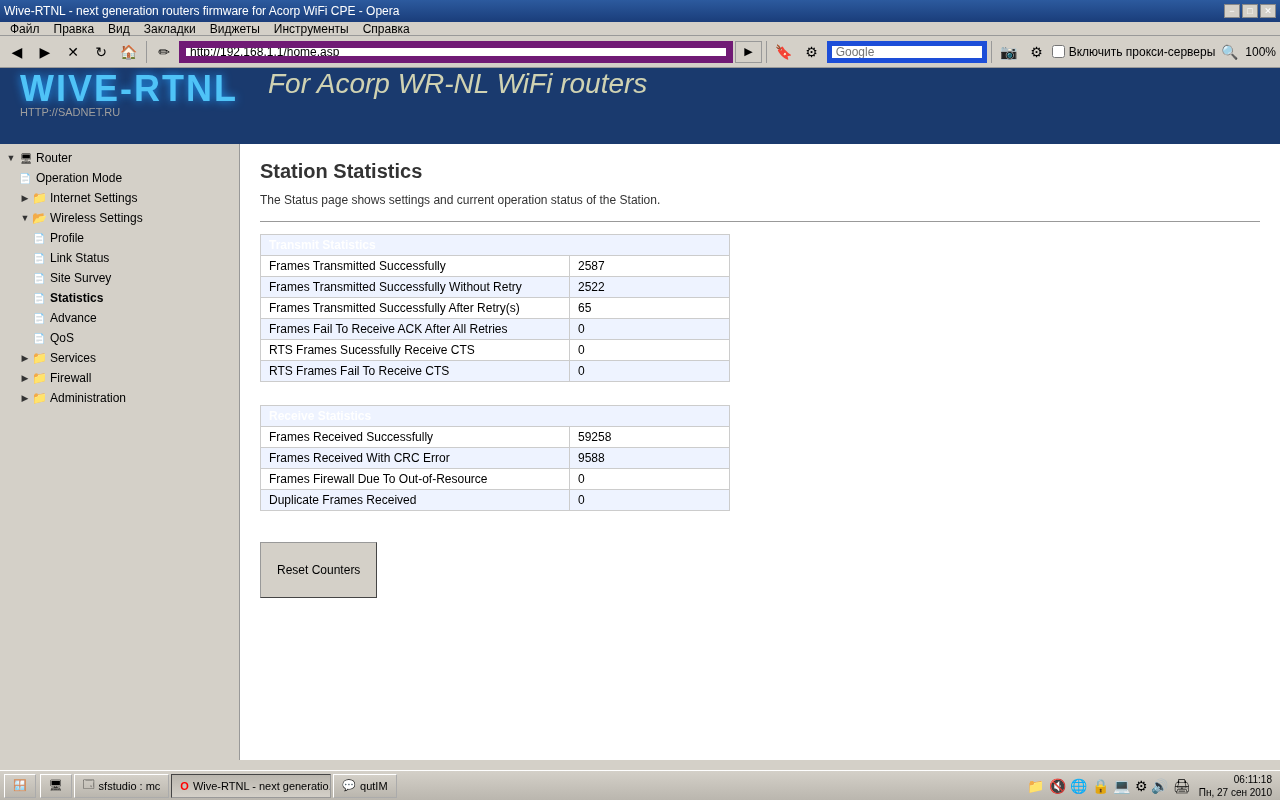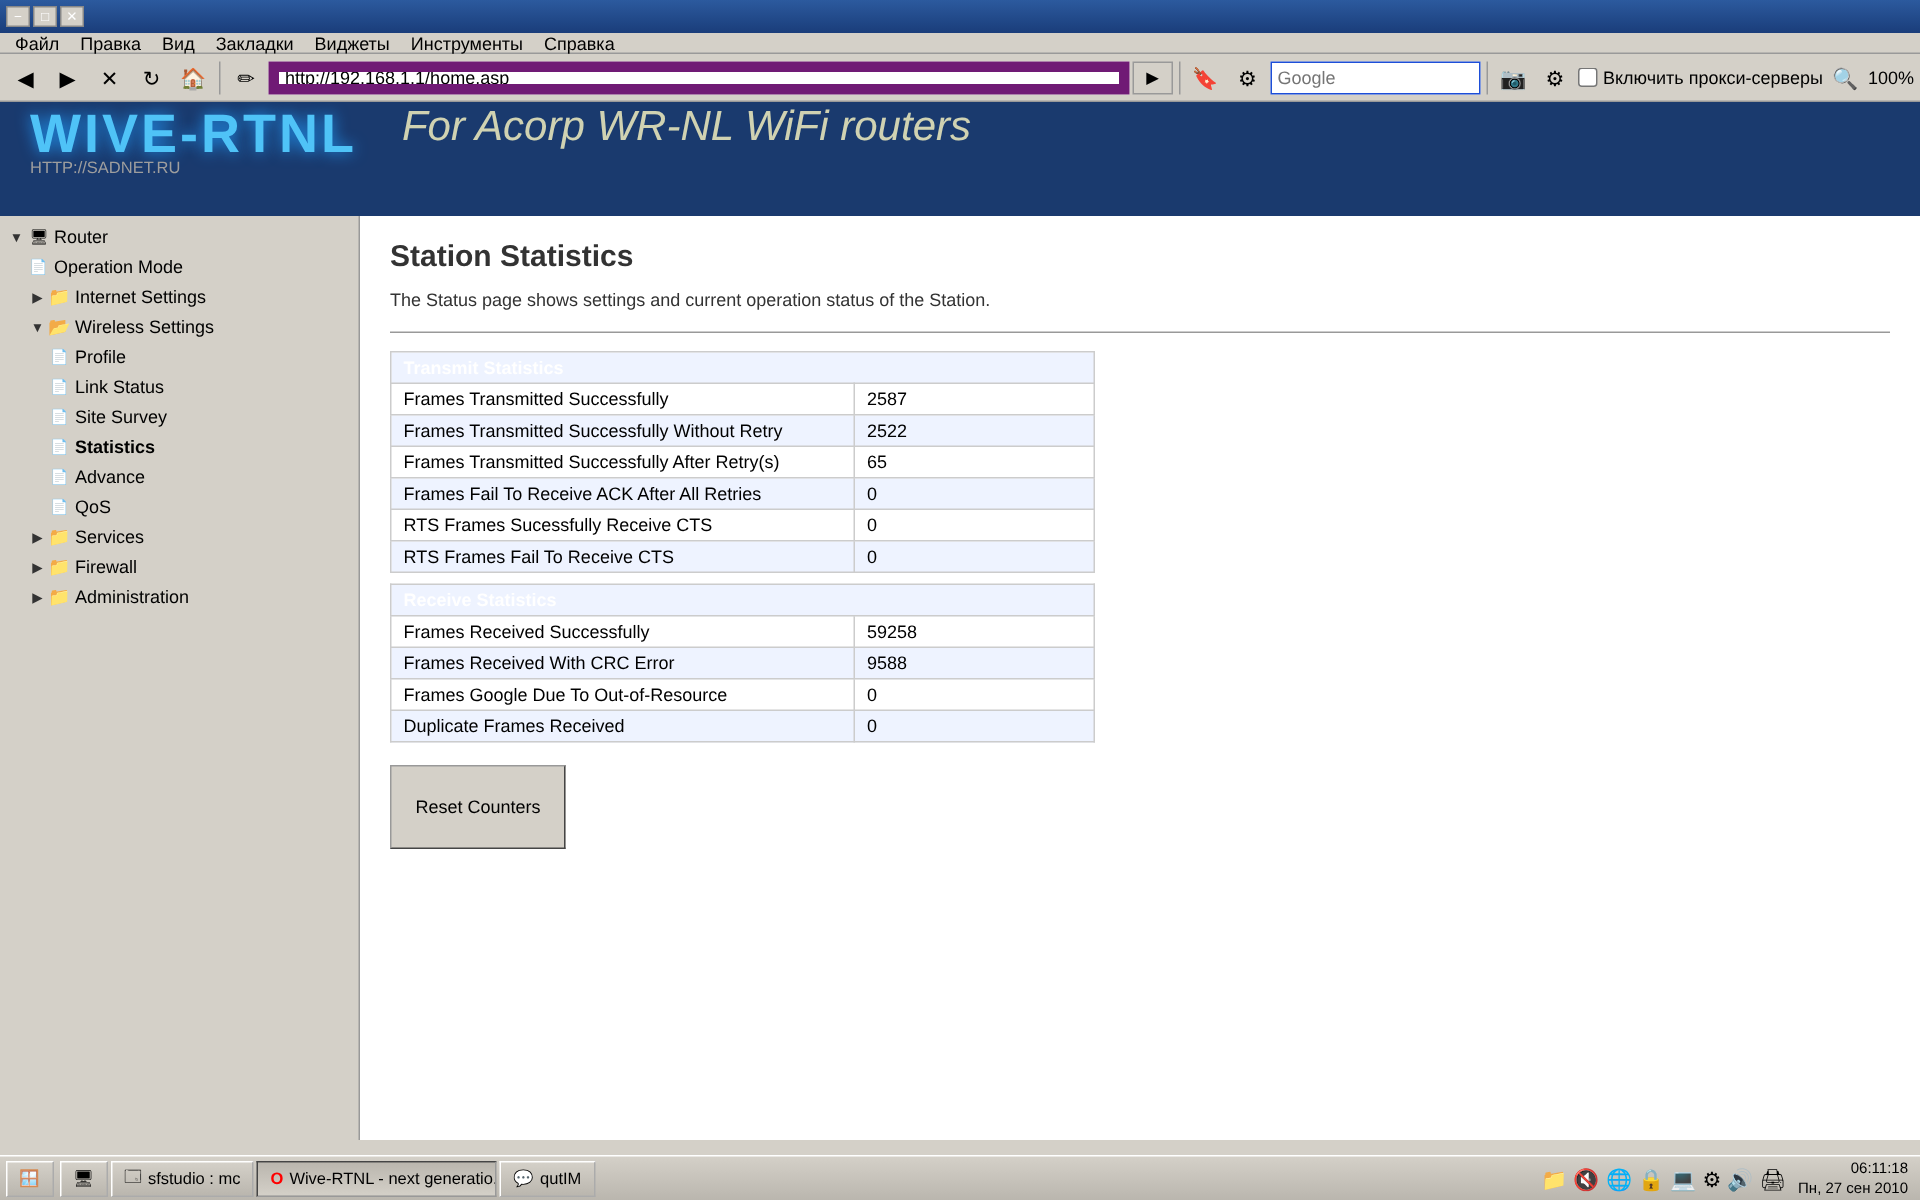--- a/index.html
+++ b/index.html
@@ -59,21 +59,21 @@
     }
     .toolbar-separator { width: 1px; height: 22px; background: #999; margin: 0 2px; }
     .address-bar {
       display: flex; align-items: center; flex: 1; gap: 4px;
     }
     .address-input {
       flex: 1; height: 22px; border: 7px solid #701a75;
       background: #ffffff; padding: 0 4px; font-size: 12px;
     }
     .address-go { height: 22px; padding: 0 8px; background: #d4d0c8; border: 1px solid #999; cursor: pointer; font-size: 11px; }
-    .search-box { width: 140px; height: 22px; border: 1px solid #1d4ed8; background: white; padding: 0 4px; font-size: 12px; }
+    .search-box { width: 160px; height: 22px; border: 5px solid #1d4ed8; background: white; padding: 0 4px; font-size: 12px; }
     .checkbox-label { display: flex; align-items: center; gap: 4px; font-size: 12px; white-space: nowrap; }
     .zoom-label { font-size: 12px; white-space: nowrap; }
 
     
     .banner {
       background: #1a3a6e;
       height: 76px;
       display: flex;
       align-items: flex-start;
       padding: 0 20px;
@@ -151,21 +151,21 @@
       font-size: 12px;
       color: #333;
       margin-bottom: 14px;
     }
     .divider { height: 1px; background: #999; margin-bottom: 12px; }
 
     
     .stats-table {
       width: 470px;
       border-collapse: collapse;
-      margin-bottom: 7px;
+      margin-bottom: 23px;
     }
     .table-header {
       background: #4169b8;
       color: white;
       font-weight: bold;
       padding: 4px 8px;
       font-size: 12px;
     }
     .stats-table td {
       border: 1px solid #ccc;
@@ -229,20 +229,21 @@
       font-size: 10px;
       text-align: right;
       line-height: 1.3;
       padding: 0 4px;
     }
   </style>
 </head>
 <body>
 
 <div class="window-titlebar">
+  <span>Wive-RTNL - next generation routers firmware for Acorp WiFi CPE - Opera</span>
   <div class="window-controls">
     <div class="window-btn">−</div>
     <div class="window-btn">□</div>
     <div class="window-btn">✕</div>
   </div>
 </div>
 
 <div class="menubar">
   <span>Файл</span>
   <span>Правка</span>
@@ -409,21 +410,21 @@
       </tr>
       <tr>
         <td>Frames Received Successfully</td>
         <td class="value-cell">59258</td>
       </tr>
       <tr>
         <td>Frames Received With CRC Error</td>
         <td class="value-cell">9588</td>
       </tr>
       <tr>
-        <td>Frames Google Due To Out-of-Resource</td>
+        <td>Frames Firewall Due To Out-of-Resource</td>
         <td class="value-cell">0</td>
       </tr>
       <tr>
         <td>Duplicate Frames Received</td>
         <td class="value-cell">0</td>
       </tr>
     </tbody>
       </table>
 
     <div>

